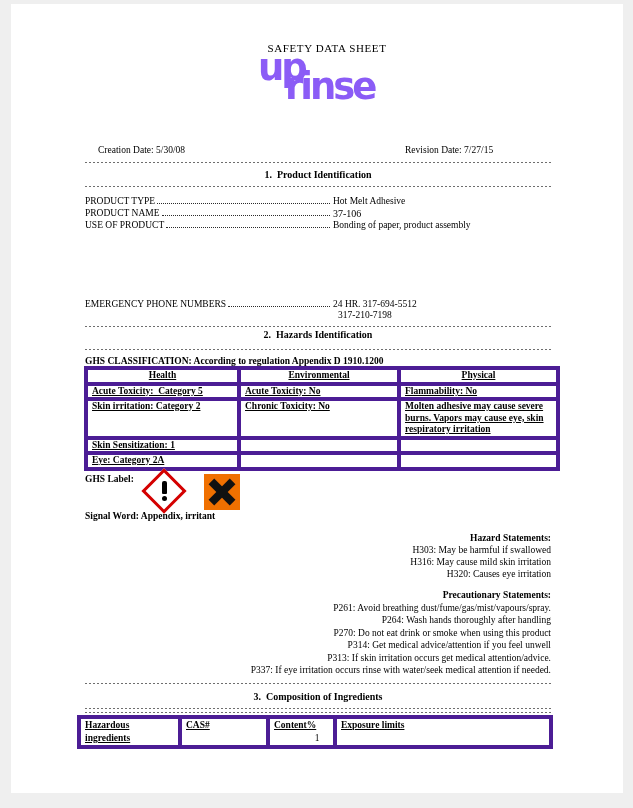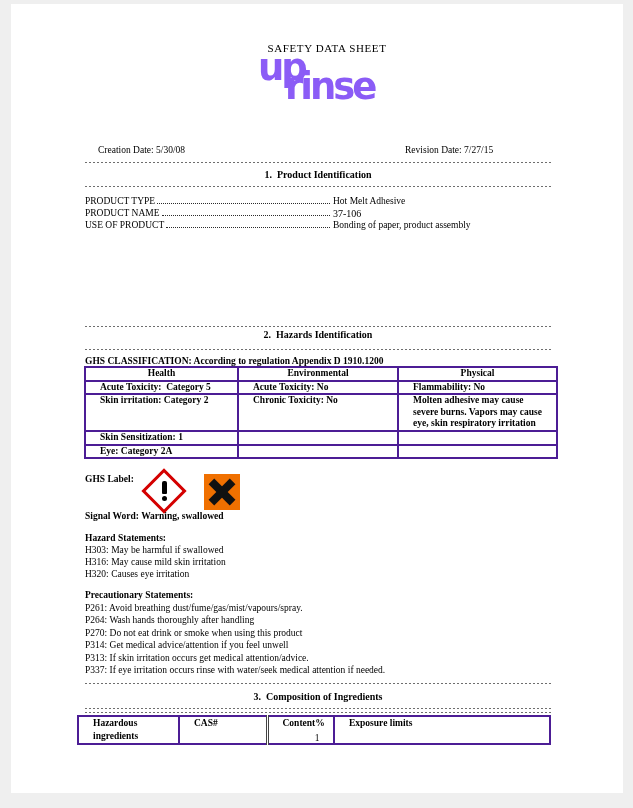--- a/index.html
+++ b/index.html
@@ -49,27 +49,28 @@
   .leader { flex: 1; border-bottom: 1px dotted #2b2b2b; margin: 0 3px 2px 2px; }
   .dr-value { width: 218px; flex: none; white-space: nowrap; margin-top: 30px; }
   .small-val { font-size: 10px; position: relative; top: 1px; }
   .phone2 { margin-left: 253px; height: 12px; line-height: 12px; }
   .boldline { left: 74px; font-weight: bold; font-size: 9.5px; line-height: 12px; white-space: nowrap; }
   
   table { border-collapse: collapse; table-layout: fixed; }
   .ghs-table { left: 73px; top: 362px; width: 472px; font-size: 9.5px; }
   .ghs-table td, .ghs-table th,
   .comp-table td, .comp-table th {
-    border: 2px solid #4c1d95;
+    border: 4px solid #4c1d95;
     font-weight: bold;
-    padding: 0 14px;
+    padding: 0 4px;
     vertical-align: top;
     line-height: 11.5px;
     text-align: left;
     font-size: 9.5px;
+    text-decoration: underline;
   }
   .ghs-table th { text-align: center; height: 12px; }
   .ghs-table .r1 td { height: 13px; }
   .ghs-table .r2 td { height: 37px; }
   .ghs-table .r3 td { height: 12px; }
   .ghs-table .r4 td { height: 13px; }
   
   .picto-block { left: 74px; top: 460px; width: 466px; height: 62px; }
   .ghs-label-text { position: absolute; left: 0; top: 10px; font-weight: bold; font-size: 9.5px; }
   .diamond {
@@ -92,21 +93,21 @@
   }
   .xbar {
     position: absolute; left: 3px; top: 14px;
     width: 30px; height: 8px; background: #111;
   }
   .xbar.a { transform: rotate(45deg); }
   .xbar.b { transform: rotate(-45deg); }
   
   .stmt-block { left: 74px; width: 466px; font-size: 9.5px; }
   .stmt-block .title { font-weight: bold; }
-  .stmt-block div { line-height: 12px; height: 12px; white-space: nowrap; }
+  .stmt-block div { line-height: 12px; height: 12px; white-space: nowrap; text-align: right; }
   .stmt-block.wide div { line-height: 12.5px; height: 12.5px; }
   
   .comp-table { left: 66px; top: 711px; width: 472px; }
   .comp-table td { height: 15px; line-height: 13px; }
   .comp-table .dbl { border-left: 3px double #444; }
   .page-num { left: 0; top: 729px; width: 612px; text-align: center; font-size: 9.5px; }
 </style>
 </head>
 <body>
 
@@ -139,20 +140,28 @@
       <span class="leader"></span>
       <span class="dr-value small-val">37-106</span>
     </div>
     <div class="dotrow">
       <span class="dr-label">USE OF PRODUCT</span>
       <span class="leader"></span>
       <span class="dr-value">Bonding of paper, product assembly</span>
     </div>
   </div>
 
+  <div class="abs rowsblock" style="top:293px">
+    <div class="dotrow">
+      <span class="dr-label">EMERGENCY PHONE NUMBERS</span>
+      <span class="leader"></span>
+      <span class="dr-value">24 HR. 317-694-5512</span>
+    </div>
+    <div class="phone2">317-210-7198</div>
+  </div>
 
   <div class="abs dash" style="top:322px"></div>
   <div class="abs sec-heading" style="top:325px">2.&nbsp; Hazards Identification</div>
   <div class="abs dash" style="top:345px"></div>
 
   <div class="abs boldline" style="top:351px">GHS CLASSIFICATION: According to regulation Appendix D 1910.1200</div>
 
   <table class="abs ghs-table">
     <colgroup>
         <col style="width:153px">
@@ -195,21 +204,21 @@
         <div class="excl-bar"></div>
         <div class="excl-dot"></div>
       </div>
     </div>
     <div class="orange-square">
       <div class="xbar a"></div>
       <div class="xbar b"></div>
     </div>
   </div>
 
-  <div class="abs boldline" style="top:506px">Signal Word: Warning, swallowed</div>
+  <div class="abs boldline" style="top:506px">Signal Word: Appendix, irritant</div>
 
   <div class="abs stmt-block" style="top:528px">
     <div class="title">Hazard Statements:</div>
     <div>H303: May be harmful if swallowed</div>
     <div>H316: May cause mild skin irritation</div>
     <div>H320: Causes eye irritation</div>
   </div>
 
   <div class="abs stmt-block wide" style="top:585px">
     <div class="title">Precautionary Statements:</div>

